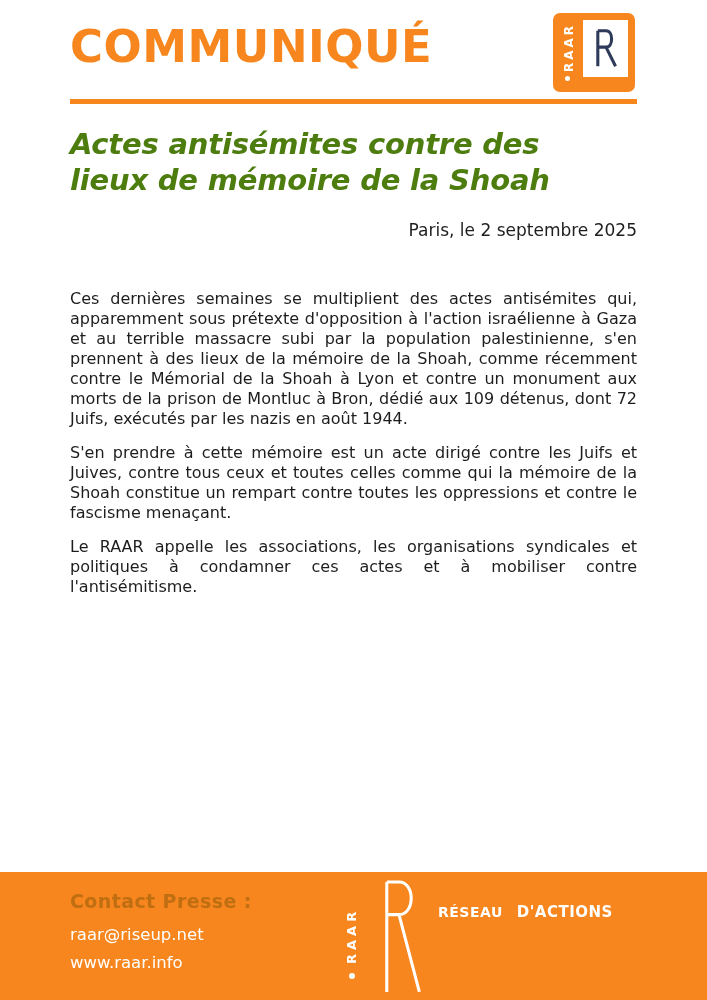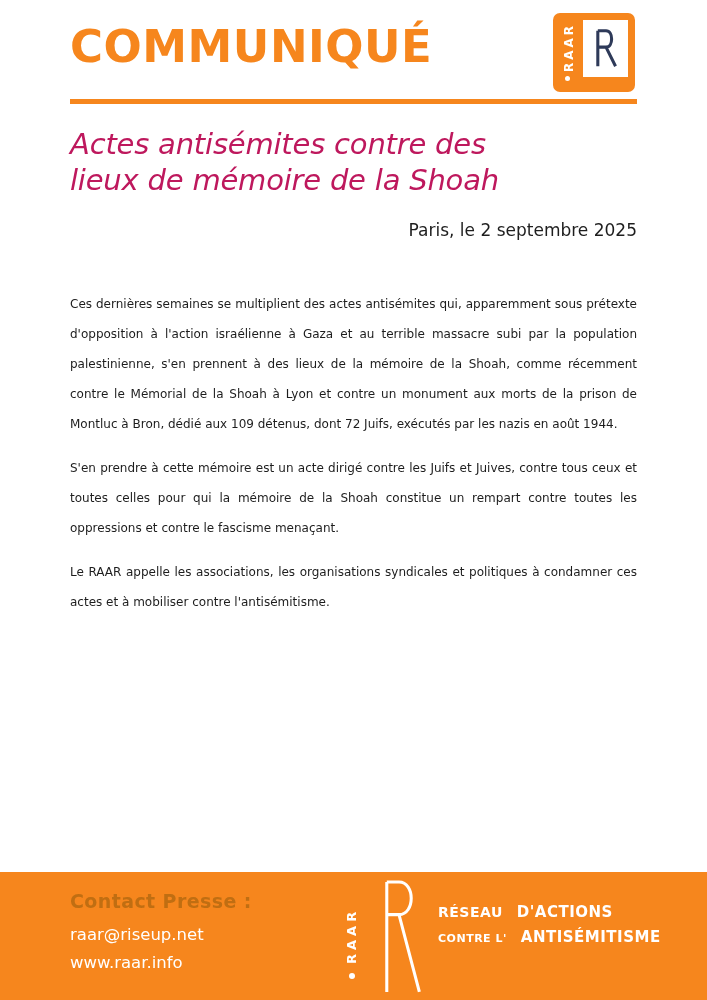--- a/index.html
+++ b/index.html
@@ -33,31 +33,31 @@
   .logo-panel {
     position:absolute; left:30px; top:7px; width:45px; height:57px;
     background:#ffffff; display:flex; align-items:center; justify-content:center;
   }
   .lettermark { width:30px; height:45px; stroke:#2E3A59; stroke-width:4.5; fill:none; }
   .rule { position:absolute; left:70px; top:99px; width:567px; height:5px; background:#F6861D; }
 
   
   .title {
     position:absolute; left:70px; top:126px;
-    font-size:29px; line-height:36px; font-weight:normal; font-style:italic;
-    color:#be185d; letter-spacing:-0.2px;
+    font-size:29px; line-height:36px; font-weight:bold; font-style:italic;
+    color:#4d7c0f; letter-spacing:-0.2px;
   }
   .title span { display:block; }
   .dateline {
     position:absolute; right:70px; top:220px;
     font-size:17px; color:#1E1E1E;
   }
   .body-copy {
     position:absolute; left:70px; top:289px; width:567px;
-    font-size:12px; line-height:30px; color:#1D1D1D;
+    font-size:16px; line-height:20px; color:#1D1D1D;
     text-align:justify; text-justify:inter-word;
   }
   .body-copy p { margin:0 0 14px 0; }
 
   
   .footer {
     position:absolute; left:0; top:872px; width:707px; height:144px;
     background:#F6861D;
   }
   .contact { position:absolute; left:70px; top:18px; }
@@ -111,21 +111,21 @@
   <div>
     <h2 class="title">
       <span>Actes antisémites contre des</span>
       <span>lieux de mémoire de la Shoah</span>
     </h2>
 
     <p class="dateline">Paris, le 2 septembre 2025</p>
 
     <div class="body-copy">
       <p>Ces dernières semaines se multiplient des actes antisémites qui, apparemment sous prétexte d'opposition à l'action israélienne à Gaza et au terrible massacre subi par la population palestinienne, s'en prennent à des lieux de la mémoire de la Shoah, comme récemment contre le Mémorial de la Shoah à Lyon et contre un monument aux morts de la prison de Montluc à Bron, dédié aux 109 détenus, dont 72 Juifs, exécutés par les nazis en août 1944.</p>
-      <p>S'en prendre à cette mémoire est un acte dirigé contre les Juifs et Juives, contre tous ceux et toutes celles pour qui la mémoire de la Shoah constitue un rempart contre toutes les oppressions et contre le fascisme menaçant.</p>
+      <p>S'en prendre à cette mémoire est un acte dirigé contre les Juifs et Juives, contre tous ceux et toutes celles comme qui la mémoire de la Shoah constitue un rempart contre toutes les oppressions et contre le fascisme menaçant.</p>
       <p>Le RAAR appelle les associations, les organisations syndicales et politiques à condamner ces actes et à mobiliser contre l'antisémitisme.</p>
     </div>
   </div>
 
   <div class="footer">
 
     <div class="contact">
       <div class="contact-label">Contact Presse :</div>
       <a class="contact-link">raar@riseup.net</a>
       <a class="contact-link">www.raar.info</a>
@@ -137,20 +137,16 @@
       <svg class="flettermark" viewBox="0 0 56 112" aria-hidden="true">
         <path d="M16 2 V110 M16 2 H28 C44 2 44 34 28 34 H16 M28 34 L48 110"></path>
       </svg>
     </div>
 
     <div class="tagline">
       <div class="tl-line">
         <span class="tl-m">RÉSEAU</span>
         <span class="tl-b">D'ACTIONS</span>
       </div>
-      <div class="tl-line">
-        <span class="tl-s">CONTRE L'</span>
-        <span class="tl-b">ANTISÉMITISME</span>
-      </div>
     </div>
 
   </div>
 </div>
 
 </body></html>

